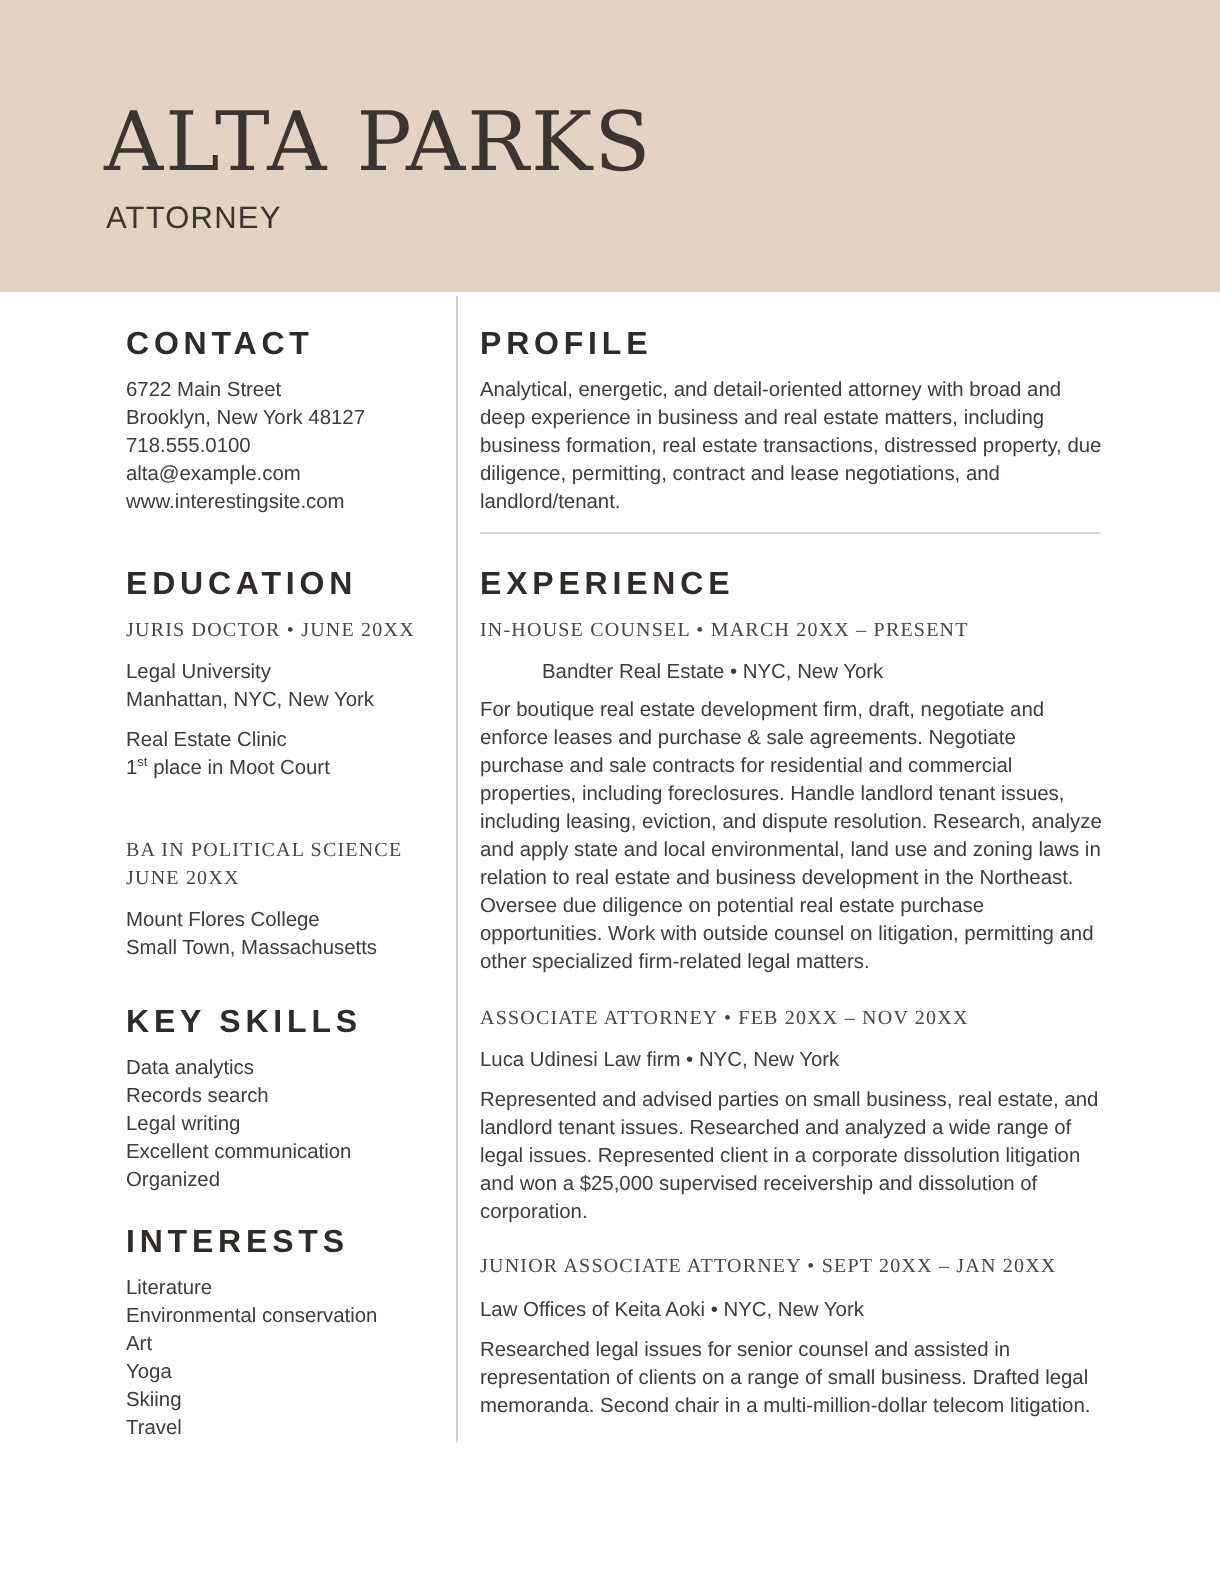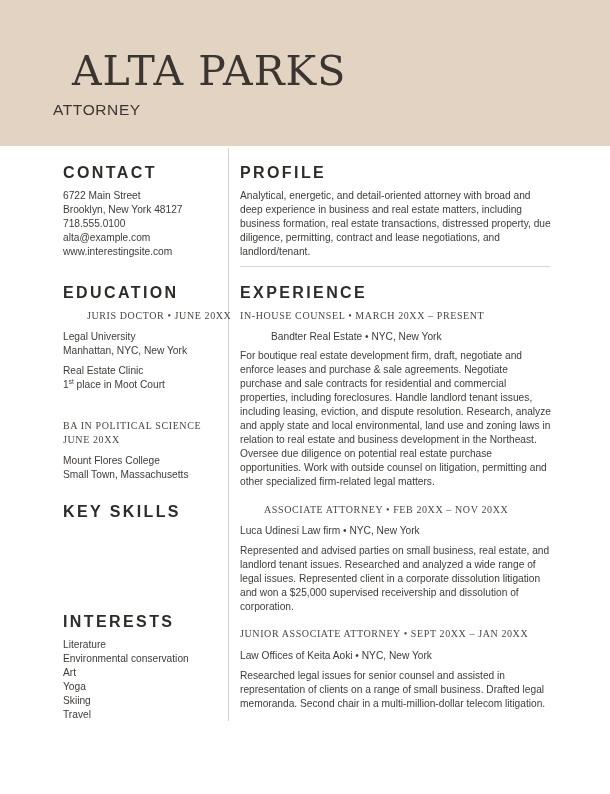--- a/index.html
+++ b/index.html
@@ -4,21 +4,21 @@
   <style>
     html, body { margin: 0; padding: 0; background: #ffffff; }
     body { width: 610px; height: 794px; position: relative; overflow: hidden; }
     .page { position: absolute; left: 0; top: 0; width: 610px; height: 794px; background: #ffffff; }
 
     .header { position: absolute; left: 0; top: 0; width: 610px; height: 146px; background: #e3d3c3; }
     .name {
       position: absolute; left: 52px; top: 47px;
       font-family: "DejaVu Serif", "Liberation Serif", serif;
       font-size: 41px; letter-spacing: 1px; color: #3b3531; white-space: nowrap;
-      font-weight: normal; line-height: 48px; margin-left: 20px;
+      font-weight: normal; line-height: 48px;
     }
     .role {
       position: absolute; left: 53px; top: 101px;
       font-family: "Liberation Sans", sans-serif; font-size: 15.5px; letter-spacing: 0.6px;
       color: #3b3531; line-height: 18px;
     }
 
     .vsep { position: absolute; left: 228px; top: 148px; width: 1px; height: 573px; background: #d4d0cc; }
 
     .sec-title {
@@ -62,38 +62,45 @@
   <div class="sec-title" style="left:63px; top:163px;">CONTACT</div>
   <div class="txt lines" style="left:63px; top:189px;">
     <div>6722 Main Street</div>
     <div>Brooklyn, New York 48127</div>
     <div>718.555.0100</div>
     <div>alta@example.com</div>
     <div>www.interestingsite.com</div>
   </div>
 
   <div class="sec-title" style="left:63px; top:283px;">EDUCATION</div>
-  <div class="small-caps" style="left:63px; top:309px;margin-left:24px;">Juris Doctor  • June  20XX</div>
+  <div class="small-caps" style="left:63px; top:309px;">Juris Doctor  • June  20XX</div>
   <div class="txt lines" style="left:63px; top:330px;">
     <div>Legal University</div>
     <div>Manhattan, NYC, New York</div>
   </div>
   <div class="txt lines" style="left:63px; top:364px;">
     <div>Real Estate Clinic</div>
     <div><span>1</span><sup>st</sup><span> place in Moot Court</span></div>
   </div>
 
   <div class="small-caps" style="left:63px; top:419px;">BA in Political  Science</div>
   <div class="small-caps" style="left:63px; top:433px;">June  20XX</div>
   <div class="txt lines" style="left:63px; top:454px;">
     <div>Mount Flores College</div>
     <div>Small Town, Massachusetts</div>
   </div>
 
   <div class="sec-title" style="left:63px; top:502px;">KEY SKILLS</div>
+  <div class="txt lines" style="left:63px; top:528px;">
+    <div>Data analytics</div>
+    <div>Records search</div>
+    <div>Legal writing</div>
+    <div>Excellent communication</div>
+    <div>Organized</div>
+  </div>
 
   <div class="sec-title" style="left:63px; top:612px;">INTERESTS</div>
   <div class="txt lines" style="left:63px; top:638px;">
     <div>Literature</div>
     <div>Environmental conservation</div>
     <div>Art</div>
     <div>Yoga</div>
     <div>Skiing</div>
     <div>Travel</div>
   </div>
@@ -101,21 +108,21 @@
   <div class="sec-title" style="left:240px; top:163px;">PROFILE</div>
   <div class="para" style="left:240px; top:189px;">Analytical, energetic, and detail-oriented attorney with broad and deep experience in business and real estate matters, including business formation, real estate transactions, distressed property, due diligence, permitting, contract and lease negotiations, and landlord/tenant.</div>
   <div class="hdiv"></div>
 
   <div class="sec-title" style="left:240px; top:283px;">EXPERIENCE</div>
 
   <div class="small-caps" style="left:240px; top:309px;">In-House  Counsel  • March  20XX – Present</div>
   <div class="txt" style="left:240px; top:330px;padding-left:31px;">Bandter Real  Estate • NYC, New York</div>
   <div class="para" style="left:240px; top:349px;">For boutique real estate development firm, draft, negotiate and enforce leases and purchase &amp; sale agreements. Negotiate purchase and sale contracts for residential and commercial properties, including foreclosures. Handle landlord tenant issues, including leasing, eviction, and dispute resolution. Research, analyze and apply state and local environmental, land use and zoning laws in relation to real estate and business development in the Northeast. Oversee due diligence on potential real estate purchase opportunities. Work with outside counsel on litigation, permitting and other specialized firm-related legal matters.</div>
 
-  <div class="small-caps" style="left:240px; top:503px;margin-left:24px;">Associate  Attorney  • Feb 20XX – Nov  20XX</div>
+  <div class="small-caps" style="left:240px; top:503px;">Associate  Attorney  • Feb 20XX – Nov  20XX</div>
   <div class="txt" style="left:240px; top:524px;">Luca Udinesi Law firm • NYC, New York</div>
   <div class="para" style="left:240px; top:544px;">Represented and advised parties on small business, real estate, and landlord tenant issues. Researched and analyzed a wide range of legal issues. Represented client in a corporate dissolution litigation and won a $25,000 supervised receivership and dissolution of corporation.</div>
 
   <div class="small-caps" style="left:240px; top:627px;">Junior  Associate  Attorney  • Sept 20XX – Jan  20XX</div>
   <div class="txt" style="left:240px; top:649px;">Law Offices of Keita Aoki • NYC, New York</div>
   <div class="para" style="left:240px; top:669px;">Researched legal issues for senior counsel and assisted in representation of clients on a range of small business. Drafted legal memoranda. Second chair in a multi-million-dollar telecom litigation.</div>
 
 </div>
 
 </body></html>

